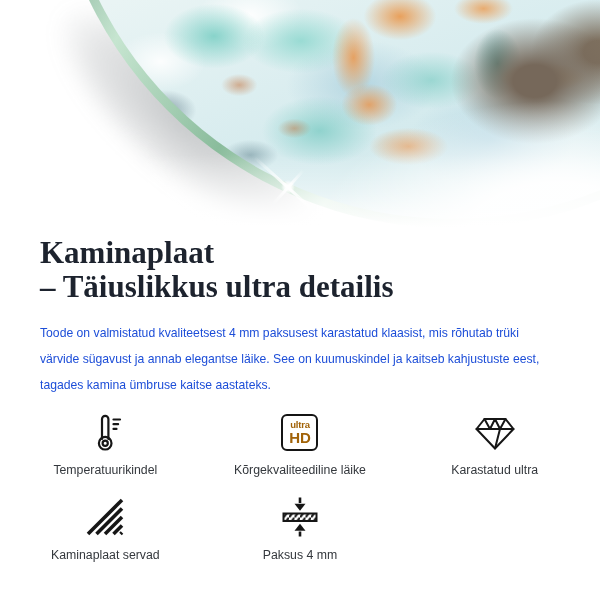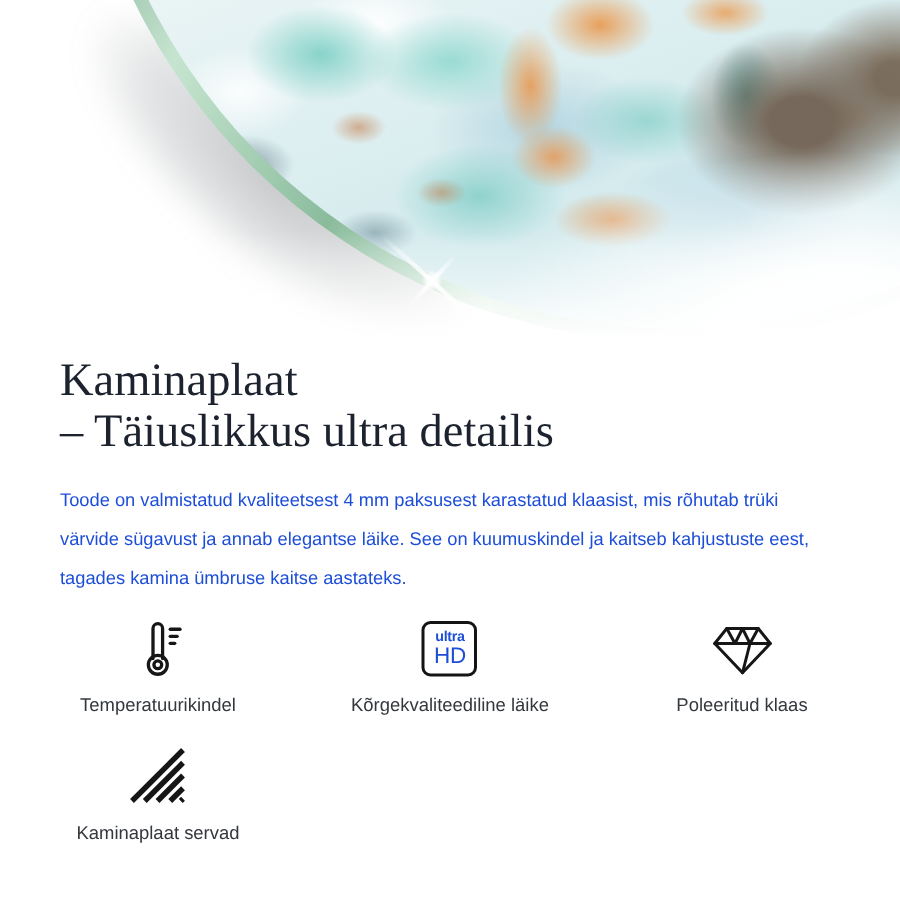--- a/index.html
+++ b/index.html
@@ -76,43 +76,43 @@
       linear-gradient(180deg, rgba(255,255,255,0) 66%, rgba(255,255,255,.45) 82%, #ffffff 97%);
   }
 
   
   .content{position:absolute;left:0;top:234px;width:600px;}
   h1{
     margin:0;padding:2px 40px 0 40px;
     font-family:"Liberation Serif","DejaVu Serif",serif;font-weight:400;
     font-size:31px;line-height:34px;color:#1d232e;
   }
-  h1 span{display:block;}
+  h1 span{display:block;font-weight:bold;}
   .desc{
     margin:16px 40px 0 40px;max-width:536px;
     font-size:12.2px;line-height:26px;color:#1d4ed8;
   }
 
   
   .features{
     display:grid;grid-template-columns:repeat(3,1fr);row-gap:17px;
     padding:0 8px;margin-top:12px;
   }
   .feature{display:flex;flex-direction:column;align-items:center;}
   .icon-box{height:44px;display:flex;align-items:center;justify-content:center;}
   .feature-label{margin-top:9px;font-size:12.3px;line-height:15px;color:#34383d;white-space:nowrap;}
 
   .icon-svg{stroke:#161616;fill:none;stroke-width:2.2;stroke-linecap:round;stroke-linejoin:round;}
 
   .uhd-badge{
     box-sizing:border-box;width:37px;height:37px;border:2.6px solid #141414;border-radius:6px;
-    display:flex;flex-direction:column;align-items:center;justify-content:center;color:#1d4ed8;
+    display:flex;flex-direction:column;align-items:center;justify-content:center;color:#a16207;
   }
   .uhd-top{font-size:9.5px;font-weight:700;line-height:10px;letter-spacing:-.2px;}
-  .uhd-bottom{font-size:15px;font-weight:400;line-height:15px;letter-spacing:-.2px;}
+  .uhd-bottom{font-size:15px;font-weight:700;line-height:15px;letter-spacing:-.2px;}
 </style>
 </head>
 <body>
 
 <div class="page">
 
   <section class="hero">
     <div class="glass-shadow"></div>
     <div class="glass-edge"></div>
     <div class="glass-art"></div>
@@ -162,32 +162,49 @@
 
       <div class="feature">
         <div class="icon-box">
           <svg class="icon-svg" width="44" height="44" viewBox="0 0 44 44" style="stroke-width:2">
             <path d="M11.5 9 H32.5 L40.5 19 L22 38.5 L3.5 19 Z"></path>
             <path d="M3.5 19 H40.5"></path>
             <path d="M11.5 9 L17 19 L22 9 L27 19 L32.5 9"></path>
             <path d="M27 19 L22 38.5"></path>
           </svg>
         </div>
-        <div class="feature-label">Poleeritud klaas</div>
+        <div class="feature-label">Karastatud ultra</div>
       </div>
 
       <div class="feature">
         <div class="icon-box">
           <svg width="44" height="44" viewBox="0 0 44 44" style="stroke:#161616;stroke-width:3.6;fill:none;stroke-linecap:butt">
             <path d="M5 39 L39 5"></path>
             <path d="M13.5 39 L39 13.5"></path>
             <path d="M22 39 L39 22"></path>
             <path d="M30.5 39 L39 30.5"></path>
             <path d="M37.5 39 L39 37.5"></path>
           </svg>
         </div>
         <div class="feature-label">Kaminaplaat servad</div>
       </div>
 
+      <div class="feature">
+        <div class="icon-box">
+          <svg width="44" height="44" viewBox="0 0 44 44" style="fill:none">
+            <defs>
+              <pattern id="hatchp" width="5.5" height="7.5" patternUnits="userSpaceOnUse">
+                <path d="M0 7.5 L5.5 0" stroke="#161616" stroke-width="2.2"></path>
+              </pattern>
+            </defs>
+            <rect x="5.5" y="18.5" width="33" height="7.5" fill="url(#hatchp)" stroke="#161616" stroke-width="2"></rect>
+            <path d="M22 2.5 V8" stroke="#161616" stroke-width="2.6"></path>
+            <path d="M22 15.8 L16.5 8.8 H27.5 Z" fill="#161616"></path>
+            <path d="M22 41.5 V36.5" stroke="#161616" stroke-width="2.6"></path>
+            <path d="M22 28.7 L16.5 35.7 H27.5 Z" fill="#161616"></path>
+          </svg>
+        </div>
+        <div class="feature-label">Paksus 4 mm</div>
+      </div>
 
     </div>
   </section>
 </div>
 
 </body></html>

